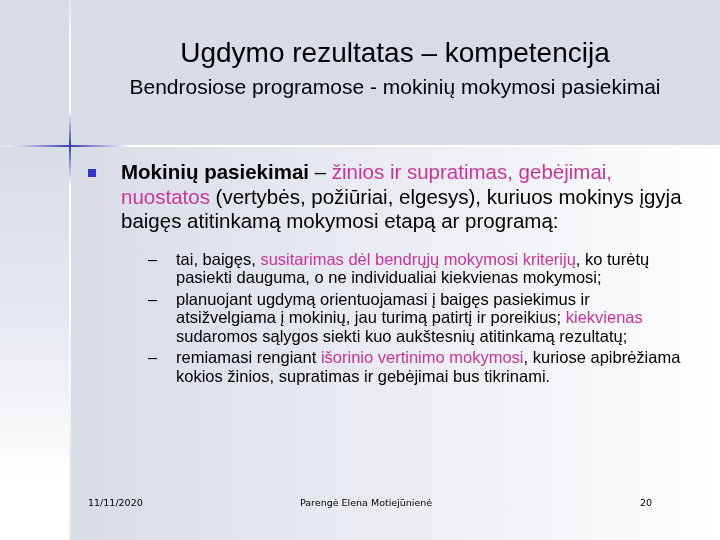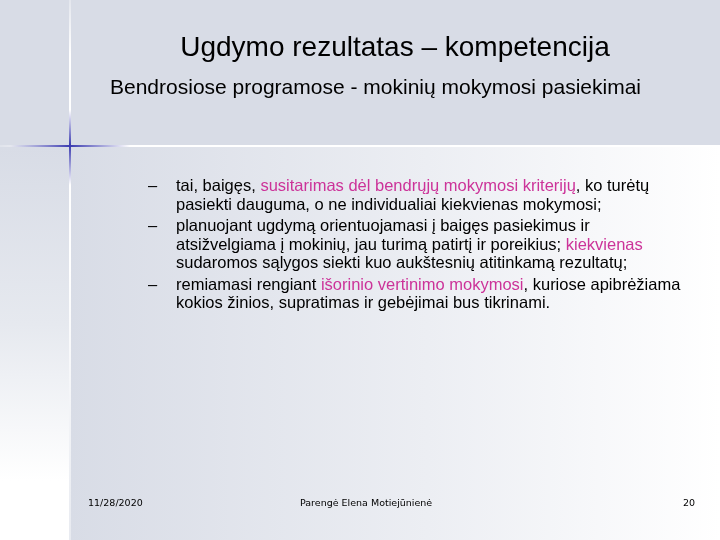--- a/index.html
+++ b/index.html
@@ -30,69 +30,73 @@
     }
     .cross-h {
       position: absolute; left: 10px; top: 145px; width: 120px; height: 2px;
       background: linear-gradient(to right, rgba(51,51,170,0) 0%, #3b3bb0 50%, rgba(51,51,170,0) 100%);
     }
     .cross-v {
       position: absolute; left: 69px; top: 110px; width: 2px; height: 75px;
       background: linear-gradient(to bottom, rgba(51,51,170,0) 0%, #3b3bb0 47%, rgba(51,51,170,0) 100%);
     }
     .title {
-      position: absolute; left: 70px; top: 30px; width: 650px; text-align: center;
+      position: absolute; left: 70px; top: 36px; width: 650px; text-align: center;
       font-size: 28px; line-height: 34px;
     }
     .subtitle {
-      position: absolute; left: 110px; top: 73px; width: 570px; 
+      position: absolute; left: 110px; top: 73px; width: 570px; text-align: center;
       font-size: 21px; line-height: 27px;
     }
     .bullets { position: absolute; left: 88px; top: 160px; width: 600px; }
     .bullet-l1 { position: relative; padding-left: 33px; font-size: 20.5px; line-height: 24.5px; }
     .bullet-l1 .marker {
       position: absolute; left: 0; top: 9px; width: 8px; height: 8px; background: #3333cc;
     }
     .b { font-weight: bold; }
     .accent { color: #cc3399; }
     .sub-list { margin-top: 16px; padding-left: 60px; }
     .bullet-l2 { position: relative; padding-left: 28px; font-size: 16.5px; line-height: 18.5px; margin-bottom: 3px; }
     .bullet-l2 .dash { position: absolute; left: 0; top: 0; }
     .footer { position: absolute; top: 497px; font-size: 9.5px; font-family: "DejaVu Sans", sans-serif; color: #000; }
     .footer-date { left: 88px; }
     .footer-author { left: 300px; width: 145px; text-align: left; }
-    .footer-page { left: 665px; width: 30px; text-align: right; }
+    .footer-page { left: 622px; width: 30px; text-align: right; }
   </style>
 </head>
 <body>
 
 <div class="header-band"></div>
 <div class="content-bg"></div>
 <div class="left-strip"></div>
 <div class="h-line"></div>
 <div class="v-line"></div>
 <div class="cross-h"></div>
 <div class="cross-v"></div>
 
 <div class="title">Ugdymo rezultatas – kompetencija</div>
 <div class="subtitle">Bendrosiose programose - mokinių mokymosi pasiekimai</div>
 
 <div class="bullets">
+  <div class="bullet-l1">
+    <span class="marker"></span>
+    <span class="b">Mokinių pasiekimai</span><span> – </span><span class="accent">žinios ir supratimas, gebėjimai, nuostatos</span><span> (vertybės, požiūriai, elgesys), kuriuos mokinys įgyja baigęs atitinkamą mokymosi etapą ar programą:</span>
+  </div>
 
   <div class="sub-list">
     <div class="bullet-l2">
       <span class="dash">–</span>
       <span>tai, baigęs, </span><span class="accent">susitarimas dėl  bendrųjų mokymosi kriterijų</span><span>, ko turėtų pasiekti dauguma, o ne individualiai kiekvienas mokymosi;</span>
     </div>
     <div class="bullet-l2">
       <span class="dash">–</span>
       <span>planuojant ugdymą orientuojamasi į baigęs pasiekimus ir atsižvelgiama į mokinių, jau turimą patirtį  ir poreikius; </span><span class="accent">kiekvienas</span><span> sudaromos sąlygos siekti kuo aukštesnių atitinkamą rezultatų;</span>
     </div>
     <div class="bullet-l2">
       <span class="dash">–</span>
       <span>remiamasi rengiant </span><span class="accent">išorinio vertinimo mokymosi</span><span>, kuriose apibrėžiama kokios žinios, supratimas ir gebėjimai bus tikrinami.</span>
     </div>
   </div>
 </div>
 
-<div class="footer footer-date">11/28/2020</div>
+<div class="footer footer-date">11/11/2020</div>
 <div class="footer footer-author">Parengė  Elena Motiejūnienė</div>
 <div class="footer footer-page">20</div>
 
 </body></html>

